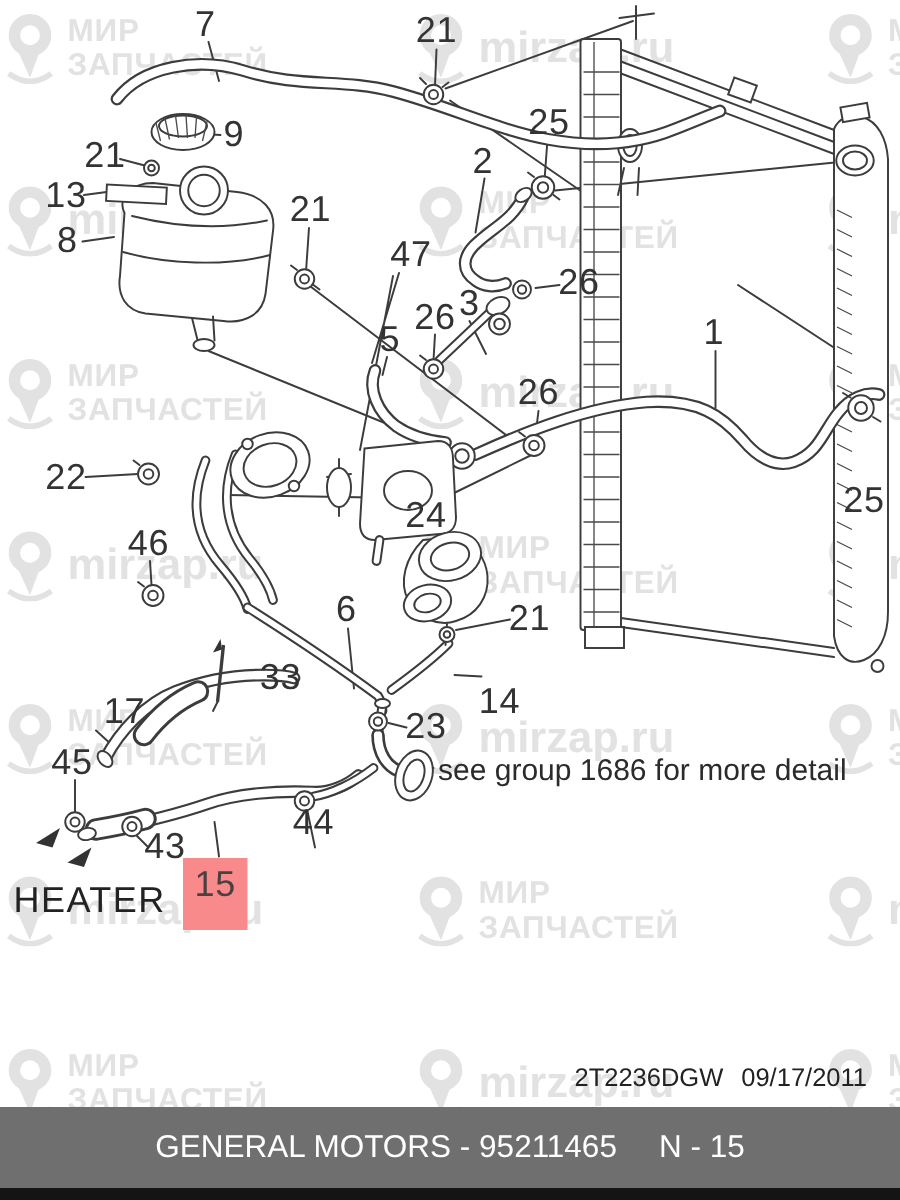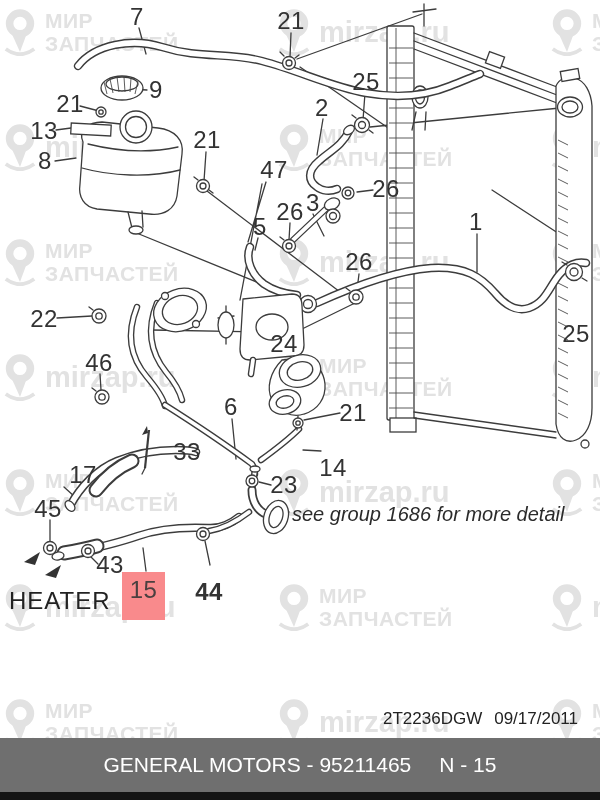--- a/index.html
+++ b/index.html
@@ -27,21 +27,21 @@
   .sd{fill:none;stroke:#3c3c3c;stroke-width:15;stroke-linecap:round;}
   .sw{fill:none;stroke:#ffffff;stroke-width:11;stroke-linecap:round;}
   .ar{fill:#333;stroke:none;}
 
   
   .callout-layer{position:absolute;inset:0;z-index:2;}
   .callout{position:absolute;transform:translate(-50%,-50%);font-size:24px;color:#333;
            font-weight:400;letter-spacing:.5px;cursor:pointer;}
   .callout.hl{transform:none;text-align:center;box-sizing:border-box;color:#4b4040;}
 
-  .note{position:absolute;left:292px;top:503px;font-size:20px;color:#2b2b2b;z-index:2;font-style:italic;}
+  .note{position:absolute;left:292px;top:503px;font-size:20px;color:#2b2b2b;z-index:2;}
   .heater{position:absolute;left:9px;top:587px;font-size:24px;color:#222;letter-spacing:1px;z-index:2;}
 
   .plate{position:absolute;top:709px;right:22px;font-size:17px;color:#222;z-index:2;}
   .plate span{margin-left:12px;}
 
   .footer-bar{position:absolute;left:0;top:738px;width:600px;height:54px;background:#6f6f6f;
               display:flex;align-items:center;justify-content:center;gap:28px;z-index:3;
               color:#fff;font-size:21px;}
   .bottom-strip{position:absolute;left:0;top:792px;width:600px;height:8px;background:#141414;z-index:3;}
 </style>
@@ -451,21 +451,21 @@
       <div class="callout" style="left: 99px; top: 363px;">46</div>
       <div class="callout" style="left: 231px; top: 407px;">6</div>
       <div class="callout" style="left: 353px; top: 413px;">21</div>
       <div class="callout" style="left: 187px; top: 452px;">33</div>
       <div class="callout" style="left: 333px; top: 452px; margin-top: 16px;">14</div>
       <div class="callout" style="left: 63px; top: 475px; margin-left: 20px;">17</div>
       <div class="callout" style="left: 284px; top: 485px;">23</div>
       <div class="callout" style="left: 48px; top: 509px;">45</div>
       <div class="callout" style="left: 110px; top: 565px;">43</div>
       <div class="callout hl" style="left: 122px; top: 572px; width: 43px; height: 48px; padding-top: 4px; background: rgb(249, 138, 140);">15</div>
-      <div class="callout" style="left: 209px; top: 592px; font-weight: bold;">44</div>
+      <div class="callout" style="left: 209px; top: 549px;">44</div>
     </div>
 
   <div class="note">see group 1686 for more detail</div>
   <div class="heater">HEATER</div>
 
   <div class="plate"><span>2T2236DGW</span><span>09/17/2011</span></div>
 
   <div class="footer-bar">
     <span>GENERAL MOTORS - 95211465</span>
     <span>N - 15</span>

